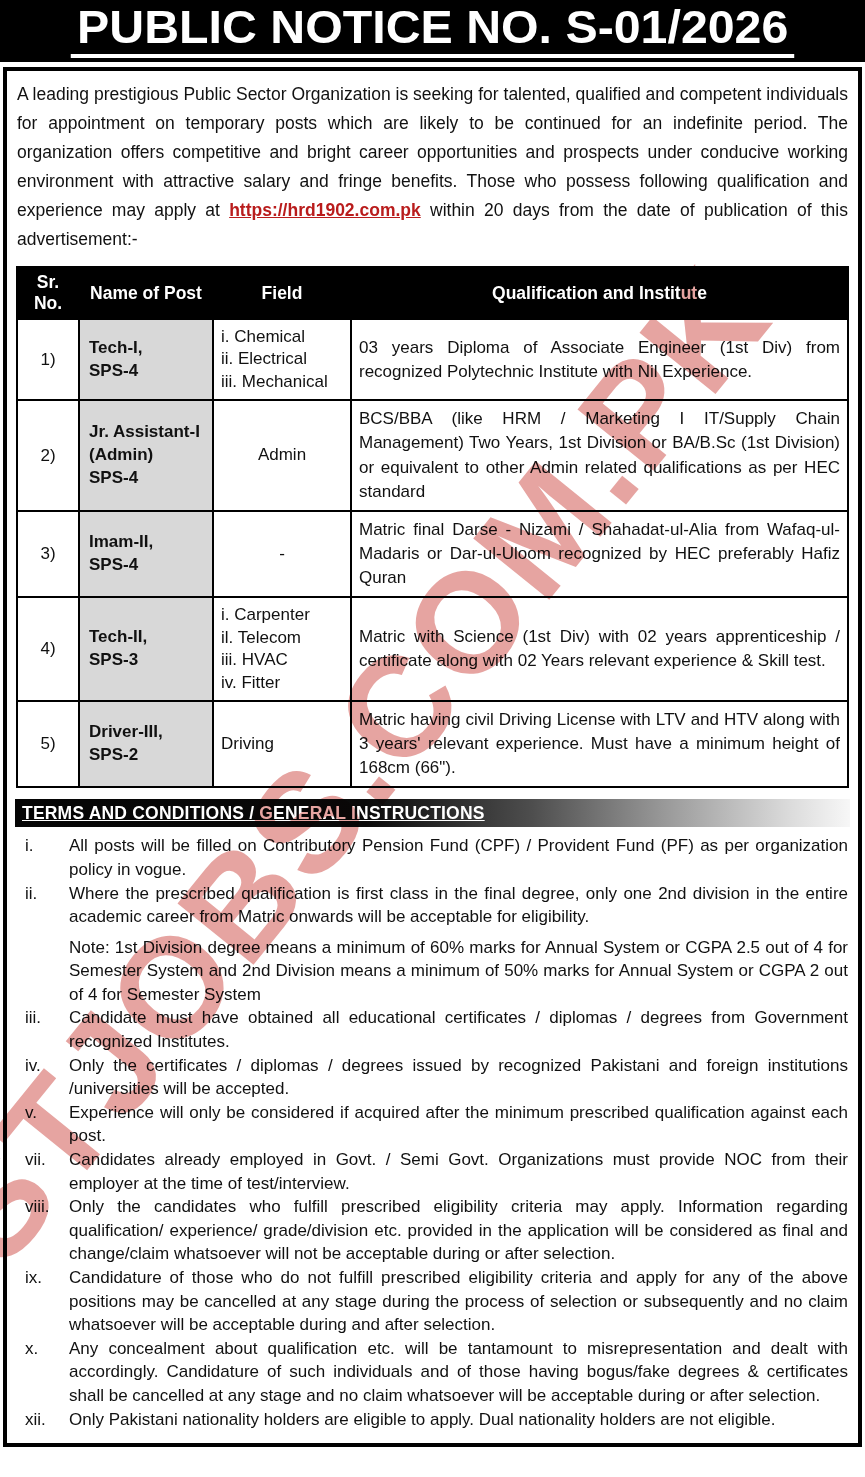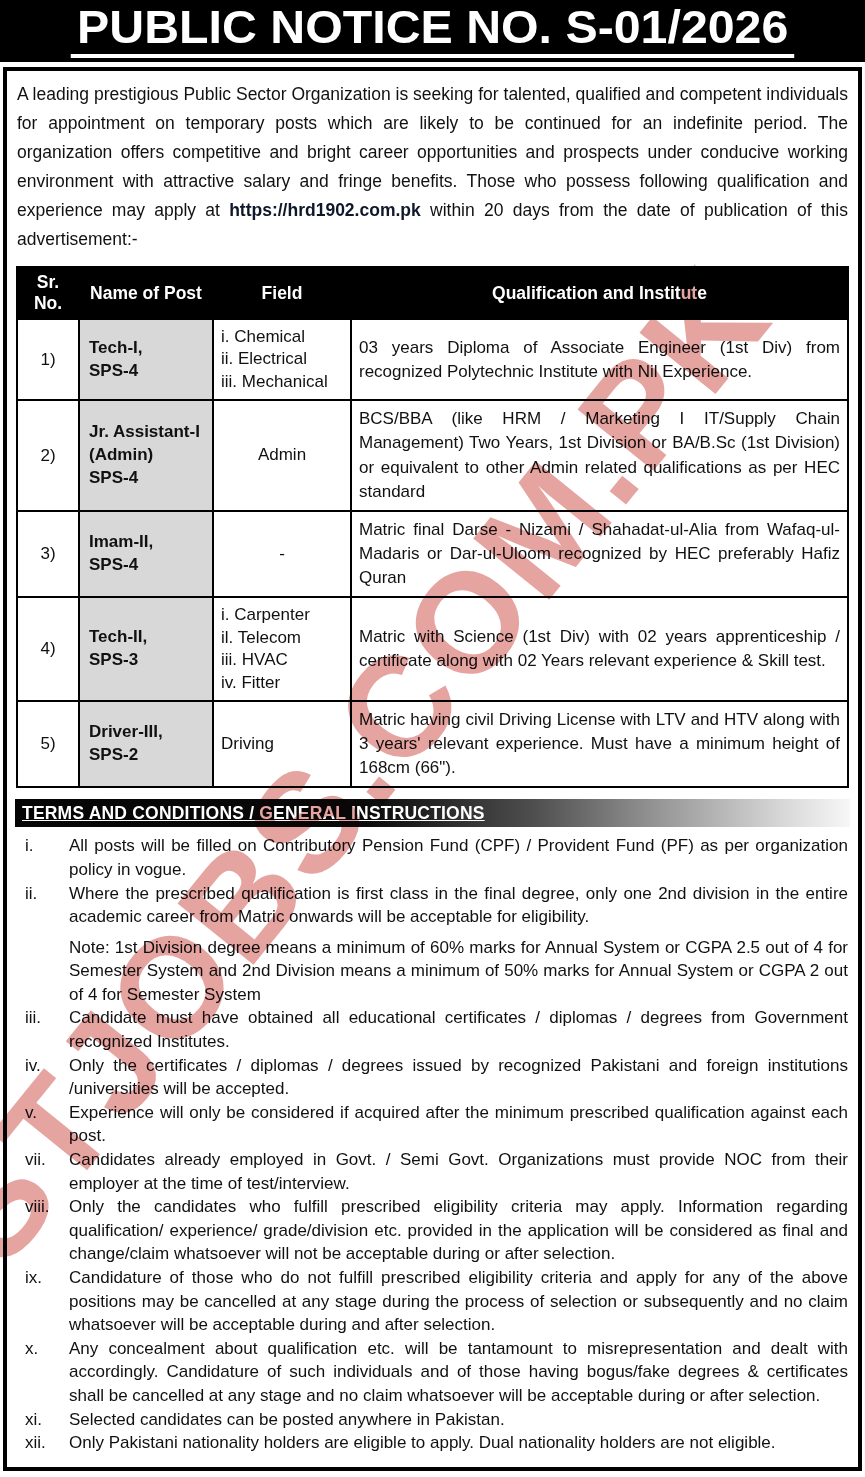--- a/index.html
+++ b/index.html
@@ -12,21 +12,21 @@
   .title-bar { background:#000; height:62px; display:flex; align-items:center; justify-content:center; }
   .title-text {
     color:#fff; font-weight:bold; font-size:46px; line-height:1.0; white-space:nowrap;
     border-bottom:4px solid #fff; padding:0 6px 4px 6px; transform:scaleX(1.05);
   }
 
   
   .content-box { margin:5px 3px 4px 3px; border:4px solid #000; padding:7px 8px 12px 8px; background:#fff; }
 
   .intro { font-size:17.5px; line-height:29px; text-align:justify; margin:2px 2px 12px 2px; }
-  .apply-link { color:#0f172a; font-weight:bold; cursor:pointer; }
+  .apply-link { color:#b91c1c; font-weight:bold; text-decoration:underline; cursor:pointer; }
 
   
   table.jobs-table { border-collapse:collapse; width:calc(100% - 2px); margin:0 1px; }
   .jobs-table th, .jobs-table td { border:2.5px solid #000; }
   .jobs-table th {
     background:#000; color:#fff; font-size:17.5px; font-weight:bold; text-align:center;
     vertical-align:middle; padding:4px 2px; white-space:pre-line; line-height:1.2;
   }
   .jobs-table td { font-size:17px; vertical-align:middle; padding:6px 7px; }
   td.cell-sr { width:46px; text-align:center; }
@@ -166,24 +166,20 @@
       </div>
       <div class="term-item">
         <span class="term-num">ix.</span>
         <div class="term-text">Candidature of those who do not fulfill prescribed eligibility criteria and apply for any of the above positions may be cancelled at any stage during the process of selection or subsequently and no claim whatsoever will be acceptable during and after selection.</div>
       </div>
       <div class="term-item">
         <span class="term-num">x.</span>
         <div class="term-text">Any concealment about qualification etc. will be tantamount to misrepresentation and dealt with accordingly. Candidature of such individuals and of those having bogus/fake degrees &amp; certificates shall be cancelled at any stage and no claim whatsoever will be acceptable during or after selection.</div>
       </div>
       <div class="term-item">
-        <span class="term-num">xi.</span>
-        <div class="term-text">Selected candidates can be posted anywhere in Pakistan.</div>
-      </div>
-      <div class="term-item">
         <span class="term-num">xii.</span>
         <div class="term-text">Only Pakistani nationality holders are eligible to apply. Dual nationality holders are not eligible.</div>
       </div>
 
     </div>
 
   </div>
 
   <div class="watermark">STJOBS.COM.PK</div>
 

